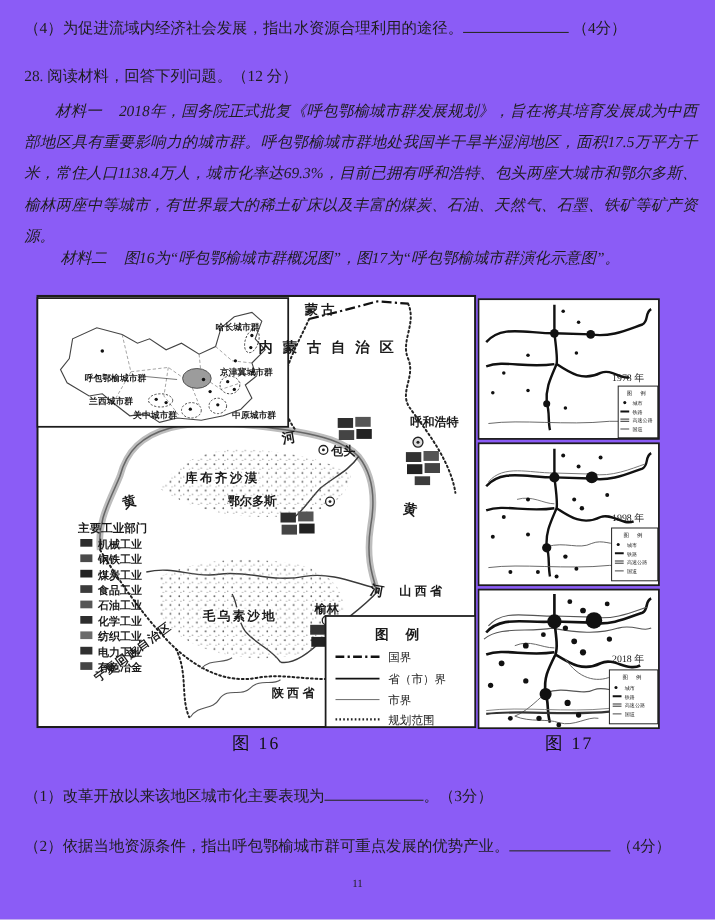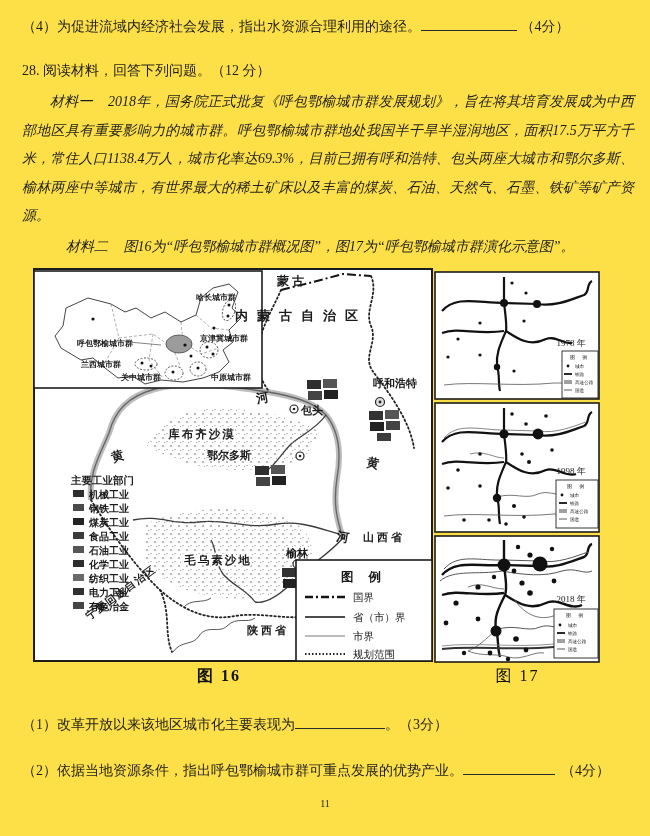--- a/index.html
+++ b/index.html
@@ -1,18 +1,18 @@
 <!DOCTYPE html>
 <html><head>
 <meta charset="utf-8">
 <style>
   html,body{margin:0;padding:0;background:#e9e9e9;}
   .page{
     position:relative;width:650px;height:836px;margin:0 auto;
-    background:#fde047;color:#1e1e1e;
+    background:#8b5cf6;color:#1e1e1e;
     font-family:"Liberation Serif","DejaVu Serif",serif;
     font-size:14px;overflow:hidden;
   }
   .tline{position:absolute;left:22px;width:612px;line-height:22px;white-space:nowrap;}
   .materials{font-style:italic;}
   .para{position:absolute;left:22px;width:612px;text-align:justify;line-height:28.5px;text-indent:2em;}
   .blank{display:inline-block;border-bottom:1.2px solid #2a2a2a;height:13px;vertical-align:baseline;}
   .caption{position:absolute;text-align:center;font-size:16px;letter-spacing:2px;color:#111;}
   .pagenum{position:absolute;left:0;width:650px;text-align:center;font-size:10px;color:#222;}
   svg text{font-family:"Liberation Serif","DejaVu Serif",serif;fill:#1a1a1a;}
@@ -25,21 +25,21 @@
 
   <div class="tline" style="top:16px;">
     <span>（4）为促进流域内经济社会发展，指出水资源合理利用的途径。</span><span class="blank" style="width:96px;"></span>
     <span>（4分）</span>
   </div>
 
   <div class="tline" style="top:60px;">28. 阅读材料，回答下列问题。（12 分）</div>
 
   <p class="para materials" style="top:88px;margin:0;"><span style="margin-right:1.1em;">材料一</span><span>2018年，国务院正式批复《呼包鄂榆城市群发展规划》，旨在将其培育发展成为中西部地区具有重要影响力的城市群。呼包鄂榆城市群地处我国半干旱半湿润地区，面积17.5万平方千米，常住人口1138.4万人，城市化率达69.3%，目前已拥有呼和浩特、包头两座大城市和鄂尔多斯、榆林两座中等城市，有世界最大的稀土矿床以及丰富的煤炭、石油、天然气、石墨、铁矿等矿产资源。</span></p>
 
-  <p class="para materials" style="top:217px;margin:16px;"><span style="margin-right:1.1em;">材料二</span><span>图16为“呼包鄂榆城市群概况图”，图17为“呼包鄂榆城市群演化示意图”。</span></p>
+  <p class="para materials" style="top:217px;margin:5px;"><span style="margin-right:1.1em;">材料二</span><span>图16为“呼包鄂榆城市群概况图”，图17为“呼包鄂榆城市群演化示意图”。</span></p>
 
   <svg style="position:absolute;left:33px;top:268px;" width="400" height="394" viewBox="0 0 400 394">
     <defs>
       <pattern id="stip" width="8" height="8" patternUnits="userSpaceOnUse">
         <circle cx="2" cy="2" r="0.8" fill="#5a5a5a"></circle>
         <circle cx="6" cy="5.5" r="0.6" fill="#7a7a7a"></circle>
         <circle cx="3.5" cy="6.5" r="0.5" fill="#8a8a8a"></circle>
       </pattern>
     </defs>
 
@@ -358,21 +358,21 @@
         <path d="M123,98 L131,98" stroke="#111" stroke-width="1.8"></path>
           <text x="134" y="100" font-size="4.6">铁路</text>
         <path d="M123,105 L131,105 M123,107 L131,107" stroke="#111" stroke-width="0.8"></path>
           <text x="134" y="108" font-size="4.6">高速公路</text>
         <path d="M123,114 L131,114" stroke="#111" stroke-width="0.7"></path>
           <text x="134" y="116" font-size="4.6">国道</text>
       </g>
     </g>
   </svg>
 
-  <div class="caption" style="left:19px;top:666px;width:400px;font-weight:bold;">图 16</div>
+  <div class="caption" style="left:33px;top:666px;width:400px;">图 16</div>
   <div class="caption" style="left:434px;top:666px;width:167px;">图 17</div>
 
   <div class="tline" style="top:714px;">
     <span>（1）改革开放以来该地区城市化主要表现为</span><span class="blank" style="width:90px;"></span><span>。（3分）</span>
   </div>
 
   <div class="tline" style="top:760px;">
     <span>（2）依据当地资源条件，指出呼包鄂榆城市群可重点发展的优势产业。</span><span class="blank" style="width:92px;margin-right:6px;"></span><span>（4分）</span>
   </div>
 

